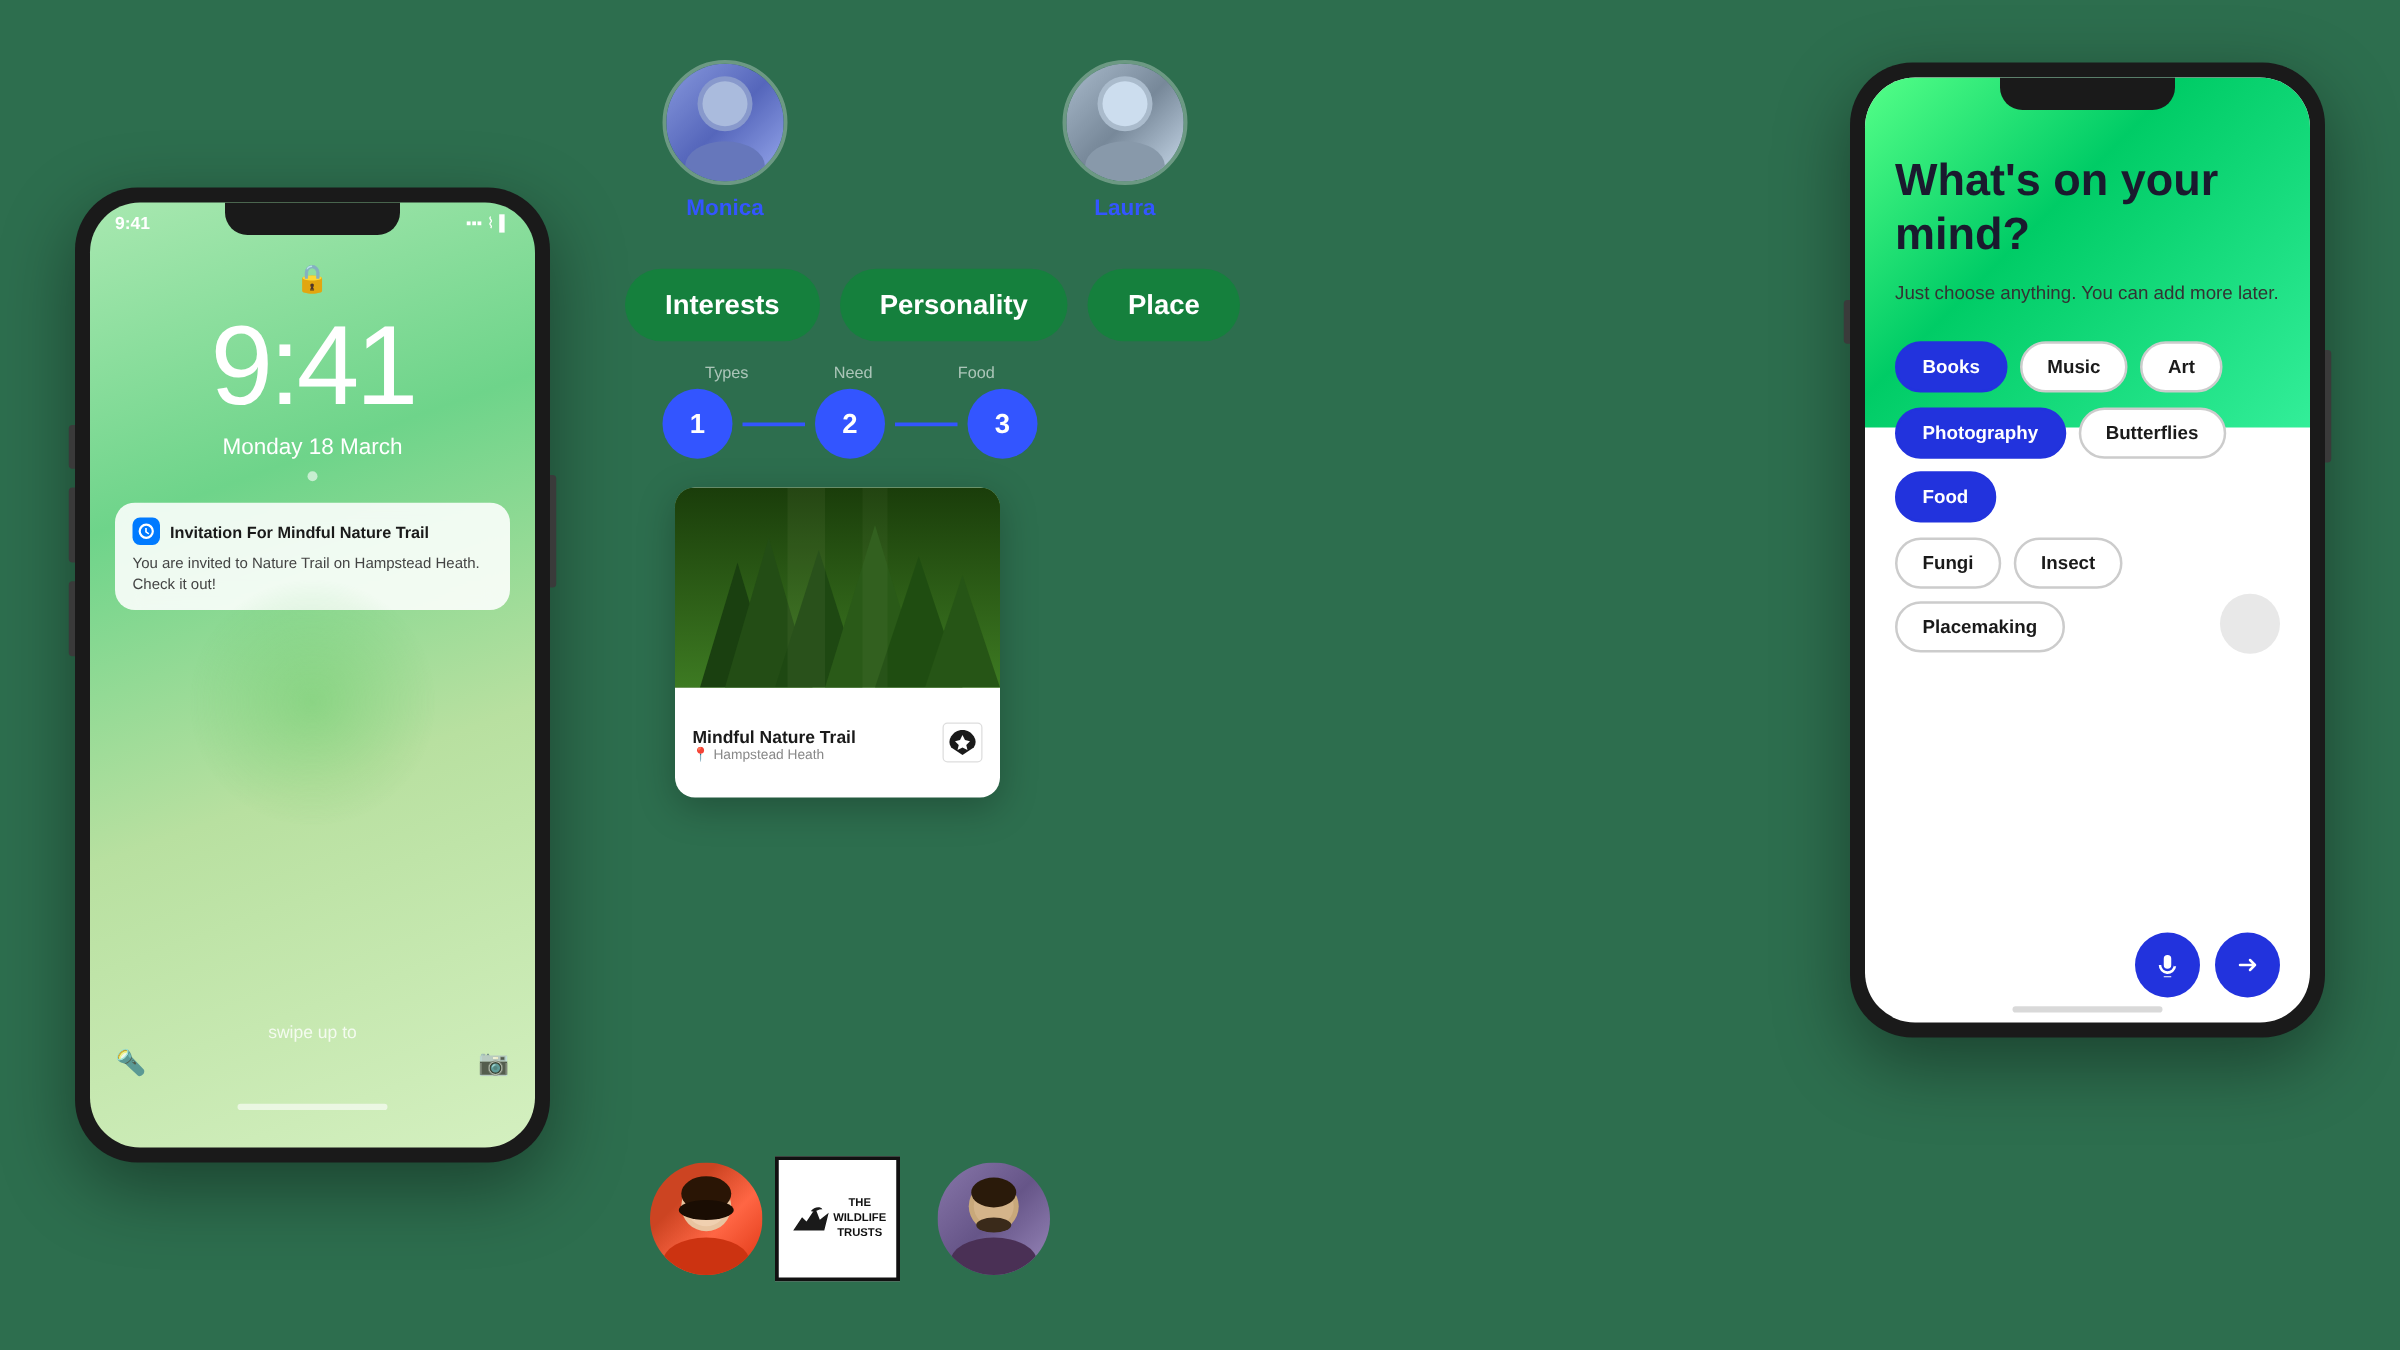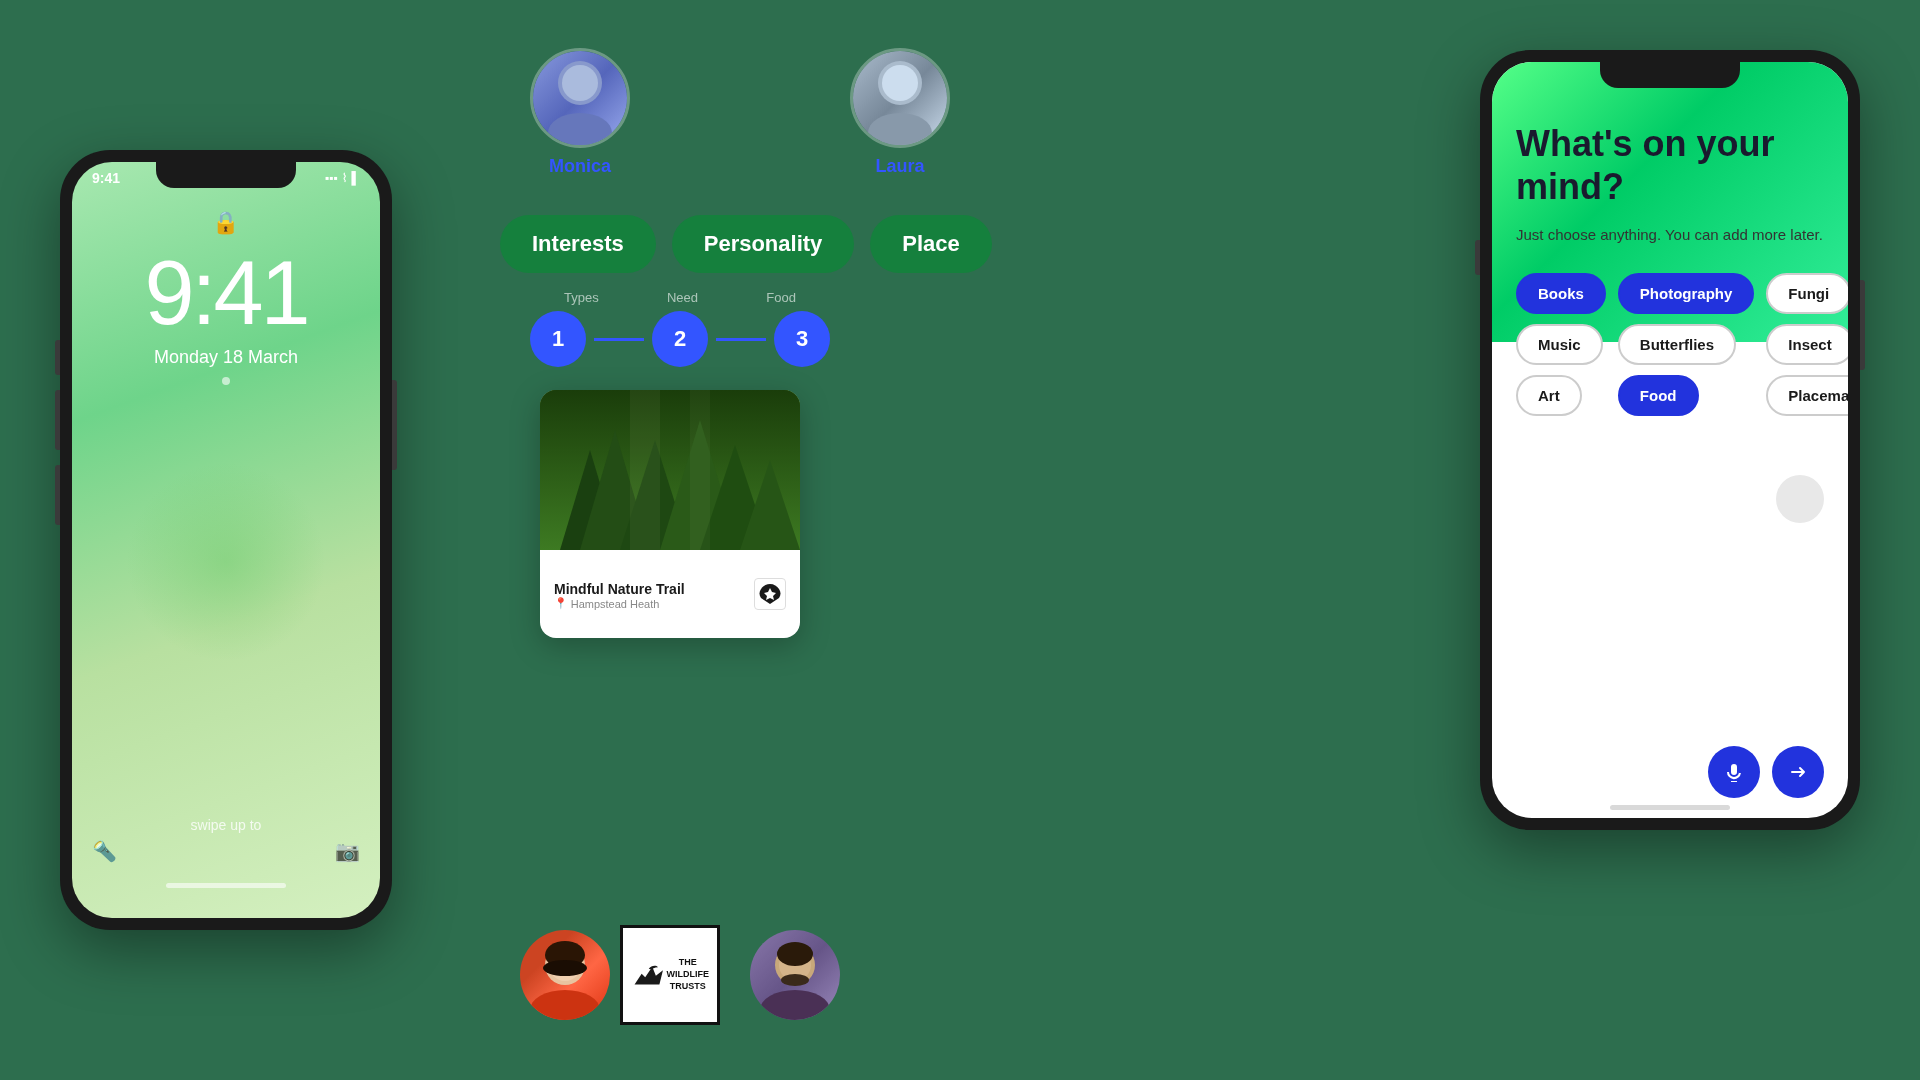--- a/index.html
+++ b/index.html
@@ -15,21 +15,21 @@
     
     .phone-left {
       position: absolute;
       left: 60px;
       top: 50px;
       width: 380px;
       height: 980px;
     }
     .phone-frame-left {
       position: absolute;
-      width: 332px;
+      width: 380px;
       height: 780px;
       top: 100px;
       background: #1a1a1a;
       border-radius: 50px;
       box-shadow: 0 20px 60px rgba(0,0,0,0.4);
     }
     .phone-screen-left {
       position: absolute;
       top: 12px;
       left: 12px;
@@ -467,21 +467,21 @@
       color: #1a1a2e;
       line-height: 1.2;
       margin-bottom: 16px;
     }
     .right-sub-heading {
       font-size: 15px;
       color: #333;
       line-height: 1.4;
       margin-bottom: 28px;
     }
-    .tags-section { display: flex; flex-direction: row; gap: 12px; }
+    .tags-section { display: flex; flex-direction: column; gap: 12px; }
     .tags-row { display: flex; gap: 10px; flex-wrap: wrap; }
     .tag {
       padding: 10px 20px;
       border-radius: 30px;
       font-size: 15px;
       font-weight: 600;
       cursor: pointer;
       border: 2px solid transparent;
     }
     .tag-filled {
@@ -588,20 +588,31 @@
       </div>
 
       <div class="lock-icon">🔒</div>
 
       <div class="big-time">9:41</div>
 
       <div class="big-date">Monday 18 March</div>
 
       <div class="home-button-dot"></div>
 
+      <div class="notification-card">
+        <div class="notif-header">
+          <div class="notif-app-icon">
+            <svg viewBox="0 0 16 16">
+                <path d="M8 1a7 7 0 100 14A7 7 0 008 1zm0 2a5 5 0 110 10A5 5 0 018 3zm-1 2v4l3 2 .75-1.25-2.25-1.5V5H7z"></path>
+              </svg>
+          </div>
+          <span class="notif-title">Invitation For Mindful Nature Trail</span>
+        </div>
+        <div class="notif-body">You are invited to Nature Trail on Hampstead Heath. Check it out!</div>
+      </div>
 
       <div class="green-circle"></div>
 
       <div class="phone-bottom-text">swipe up to</div>
       <div class="phone-bottom-icons">
         <span style="color:rgba(255,255,255,0.7);font-size:20px;">🔦</span>
         <span style="color:rgba(255,255,255,0.7);font-size:20px;">📷</span>
       </div>
       <div class="phone-home-indicator-left"></div>
     </div>

